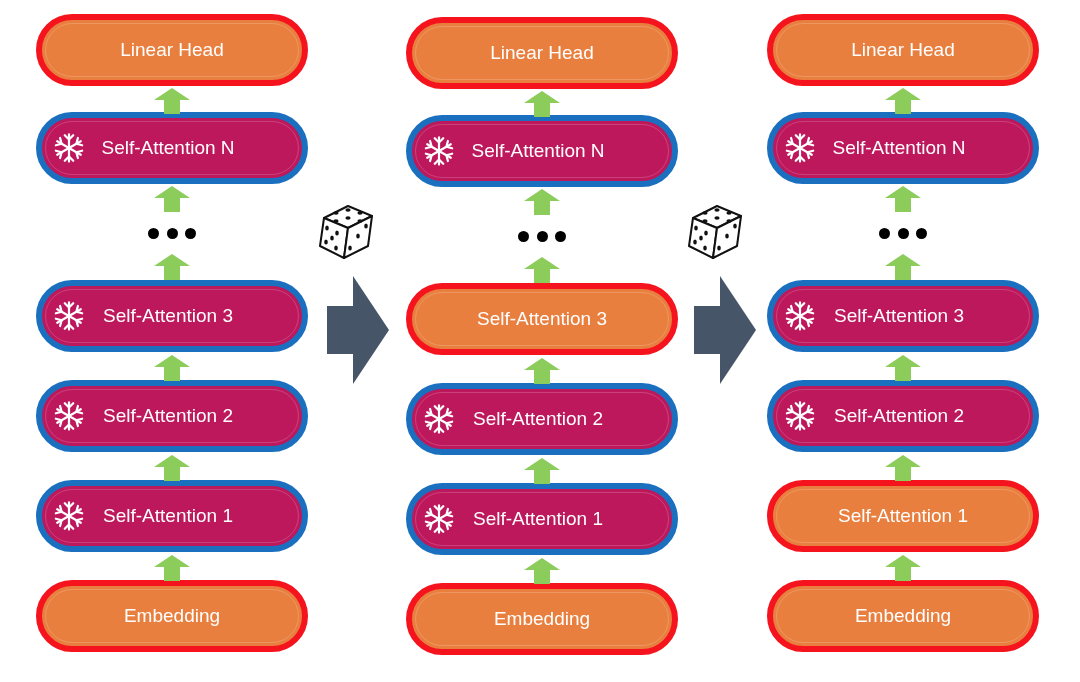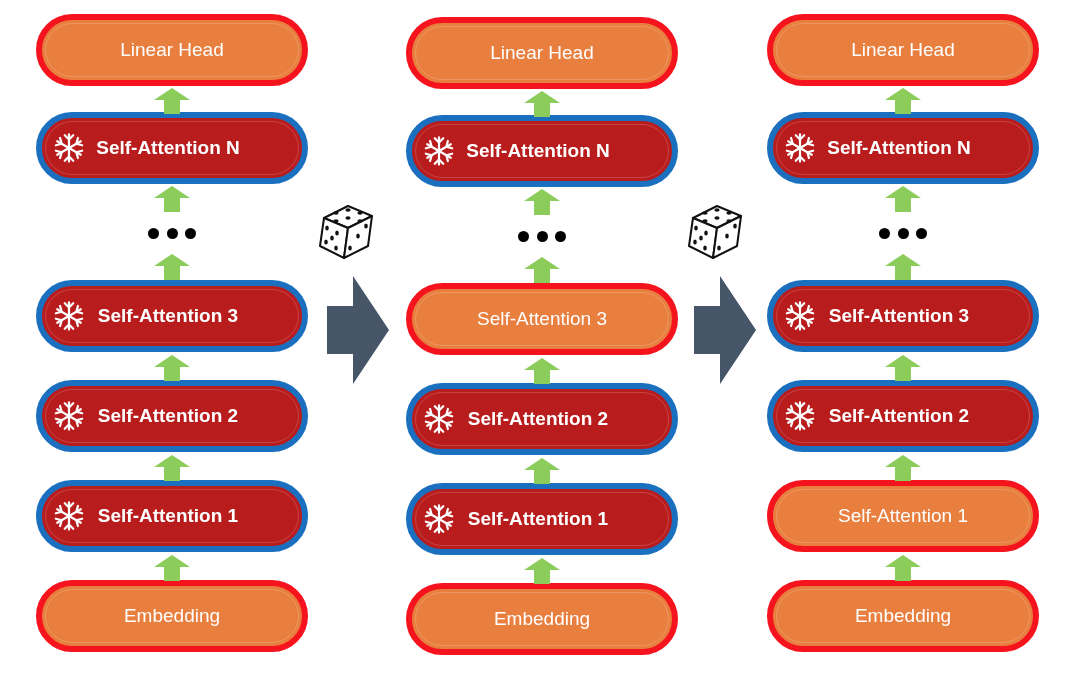--- a/index.html
+++ b/index.html
@@ -2,21 +2,21 @@
 <html><head>
 <meta charset="utf-8">
 <style>
   html, body { margin:0; padding:0; background:#ffffff; }
   body { width:1080px; height:682px; position:relative; overflow:hidden;
          font-family:"Liberation Sans", "DejaVu Sans", sans-serif; }
   .col { position:absolute; top:0; width:272px; height:480px; }
   .box { position:absolute; left:0; width:272px; height:72px; box-sizing:border-box;
          border-radius:36px; border:6px solid; display:flex; align-items:center;
          justify-content:center; color:#ffffff; font-size:19px; }
-  .box.frozen { background:#b91c1c; border-color:#1a6fbf;font-weight:bold; }
+  .box.frozen { background:#be185d; border-color:#1a6fbf; }
   .box.trainable { background:#e97f3f; border-color:#f5141e; }
   .box .inner { position:absolute; inset:3px; border-radius:30px; border:1.5px solid rgba(255,255,255,0.18); pointer-events:none; }
   .snow { position:absolute; left:10px; top:50%; transform:translateY(-50%); width:34px; height:34px; }
   .box.frozen .lbl { margin-left:-8px; }
   .up { position:absolute; left:118px; width:36px; height:26px; }
   .dots { position:absolute; left:112px; width:48px; height:14px; display:flex; justify-content:space-between; align-items:center; }
   .dots span { width:11px; height:11px; border-radius:50%; background:#000; display:block; }
   .bigarrow { position:absolute; width:62px; height:108px; }
   .dice { position:absolute; width:64px; height:64px; }
 </style>

